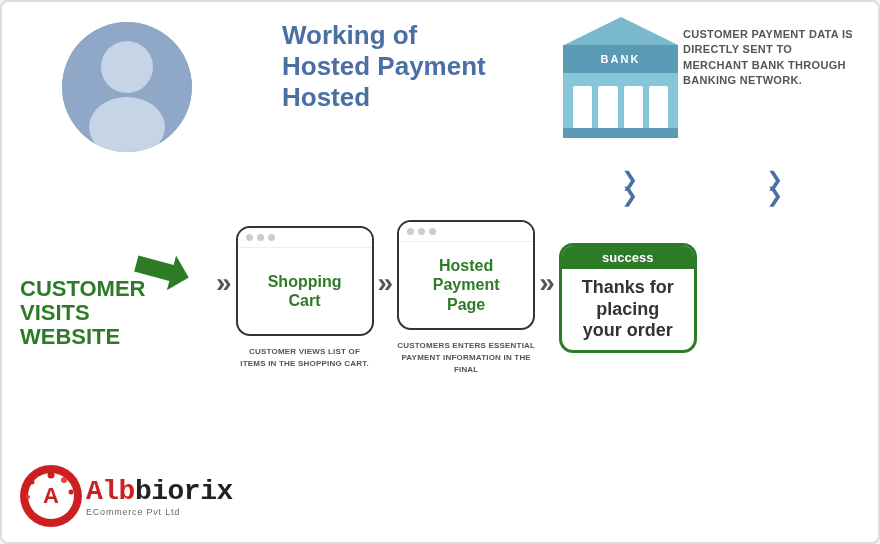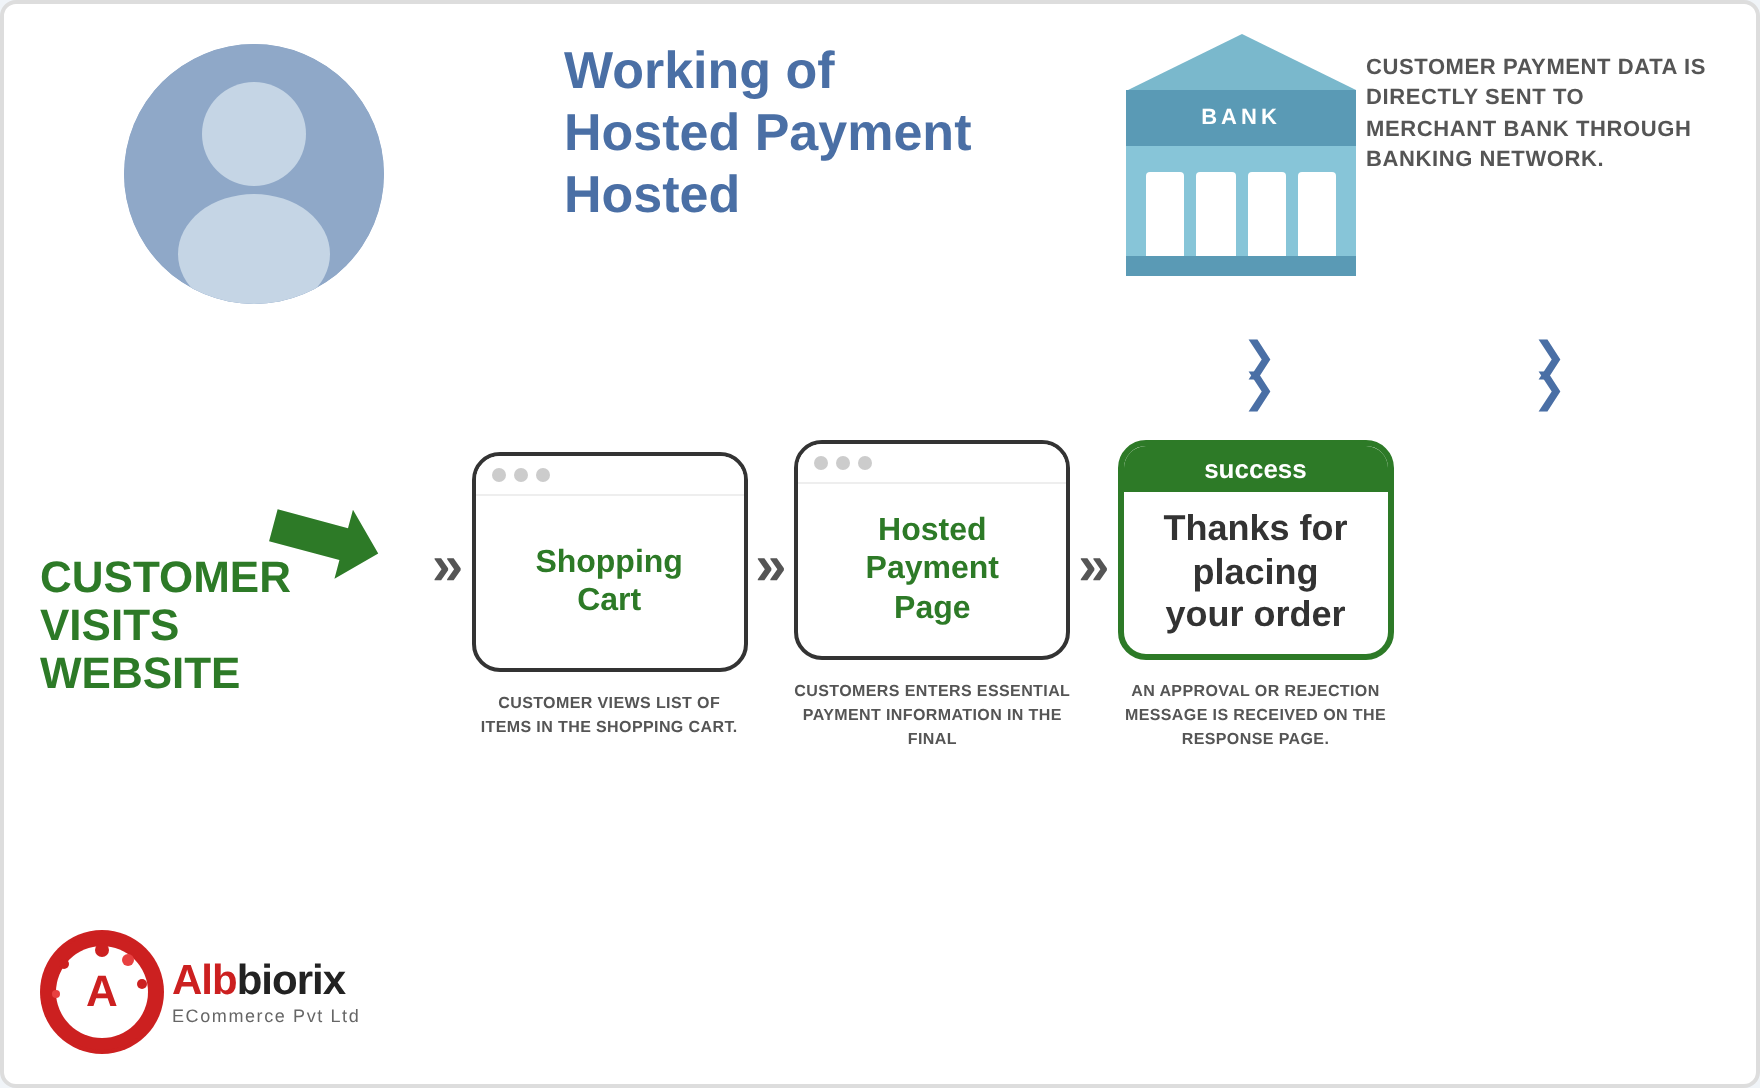--- a/index.html
+++ b/index.html
@@ -342,41 +342,40 @@
 
     <div class="flow-arrow">»</div>
 
     <div class="step-container">
       <div class="browser-box success-box">
         <div class="success-header">success</div>
         <div class="success-content">
           <span class="success-text">Thanks for<br>placing<br>your order</span>
         </div>
       </div>
-      <div class="step-desc">AN APPROVAL OR REJECTION MESSAGE IS RECEIVED ON THE RESPONSE PAGE.</div>
     </div>
 
   </div>
 
   <div class="logo-section">
     <div class="alb-circle">
       <svg width="58" height="58" viewBox="0 0 58 58">
         <circle cx="29" cy="29" r="29" fill="#cc2020"></circle>
         <circle cx="29" cy="29" r="23" fill="white"></circle>
 
         <text x="29" y="36" text-anchor="middle" font-size="22" font-weight="900" fill="#cc2020" font-family="Arial">A</text>
 
         <circle cx="29" cy="8" r="3.5" fill="#cc2020"></circle>
         <circle cx="42" cy="13" r="3" fill="#e84040"></circle>
         <circle cx="49" cy="25" r="2.5" fill="#cc2020"></circle>
         <circle cx="10" cy="15" r="2.5" fill="#cc2020"></circle>
         <circle cx="6" cy="30" r="2" fill="#e84040"></circle>
       </svg>
     </div>
     <div class="logo-text-section">
-      <div style="font-size:21px;font-weight:900;color:#222;letter-spacing:-0.5px;">
+      <div style="font-size:28px;font-weight:900;color:#222;letter-spacing:-0.5px;font-family:Liberation Mono, monospace;">
         <span style="color:#cc2020;">Alb</span><span>biorix</span>
       </div>
       <div style="font-size:9px;color:#666;letter-spacing:0.8px;">ECommerce Pvt Ltd</div>
     </div>
   </div>
 
 </div>
 
 </body></html>

